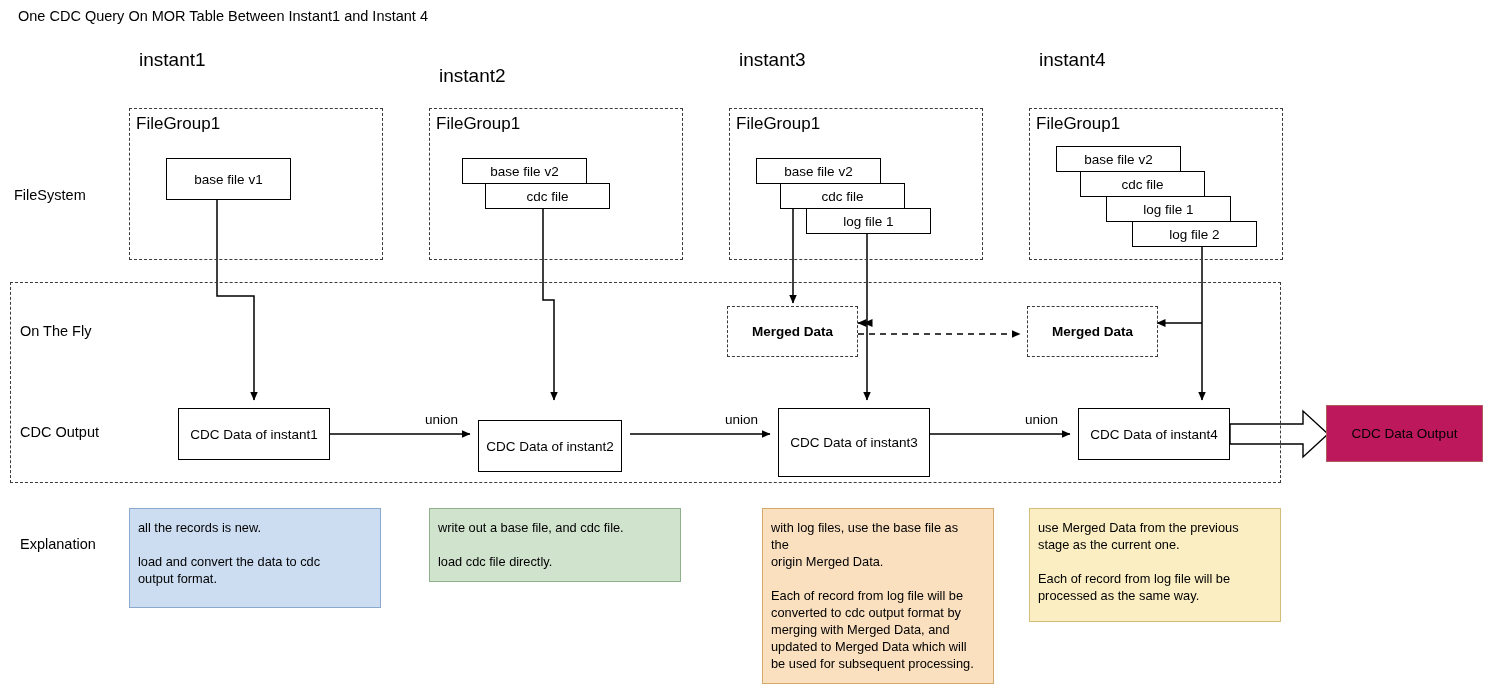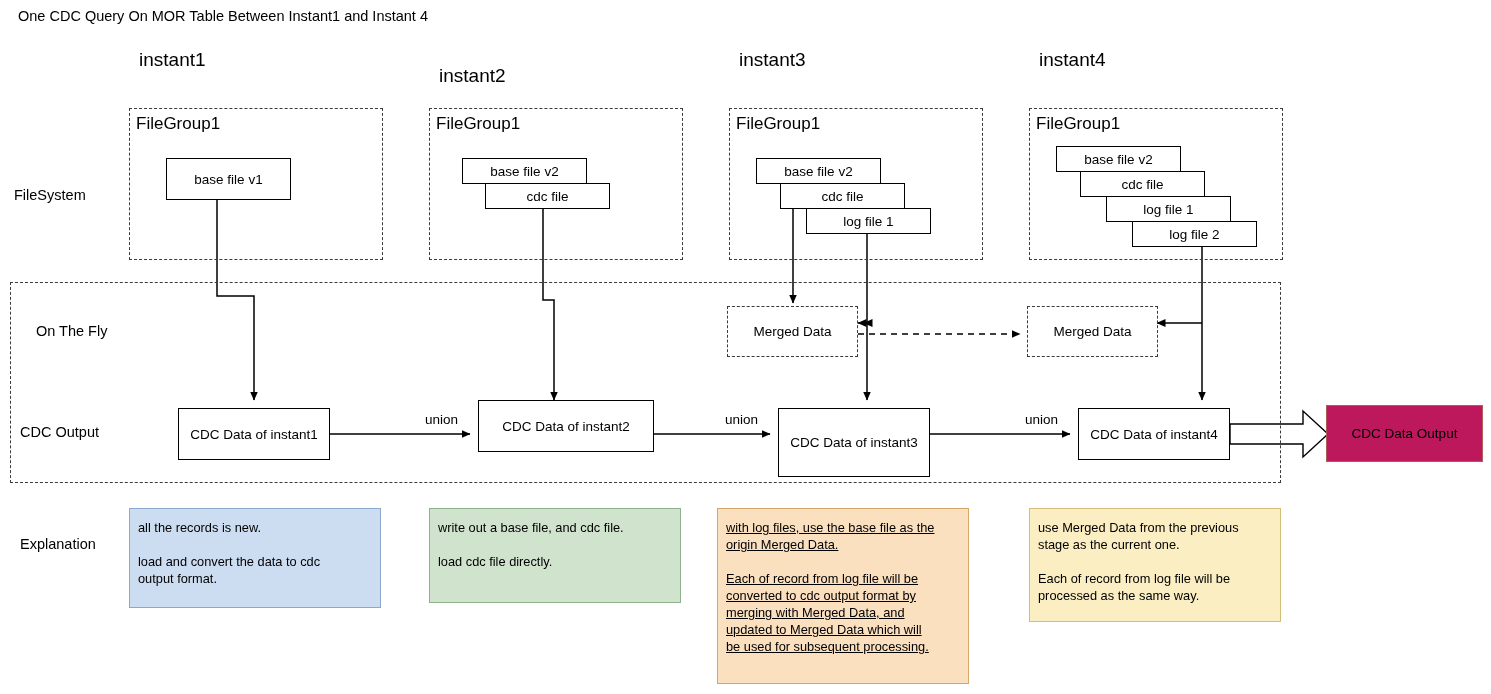--- a/index.html
+++ b/index.html
@@ -14,21 +14,21 @@
   .fg-title{position:absolute;left:6px;top:5px;font-size:17px;white-space:nowrap;}
   .file-box{position:absolute;border:1.4px solid #000;background:#fff;
             font-size:13.5px;display:flex;align-items:center;justify-content:center;
             white-space:nowrap;box-sizing:border-box;}
   .band{position:absolute;border:1.7px dashed #3b3b3b;box-sizing:border-box;}
   .cdc-box{position:absolute;border:1.4px solid #000;background:#fff;font-size:13.5px;
            display:flex;align-items:center;justify-content:center;white-space:nowrap;
            box-sizing:border-box;}
   .merged-box{position:absolute;border:1.7px dashed #3b3b3b;background:transparent;
               font-size:13.5px;display:flex;align-items:center;justify-content:center;
-              white-space:nowrap;box-sizing:border-box;}
+              white-space:nowrap;box-sizing:border-box;font-weight:bold;}
   .union-lbl{position:absolute;font-size:13.5px;white-space:nowrap;margin-left:42px;}
   .out-box{position:absolute;border:1.2px solid #b05c5c;background:#be185d;
            font-size:13.5px;display:flex;align-items:center;justify-content:center;
            white-space:nowrap;box-sizing:border-box;}
   .expl{position:absolute;box-sizing:border-box;font-size:12.8px;line-height:17px;
         padding:10px 16px 8px 8px;white-space:pre-wrap;}
   .e-blue{background:#ccddf2;border:1.1px solid #8aa9cc;}
   .e-green{background:#cfe3cd;border:1.1px solid #8fb08c;}
   .e-orange{background:#fbe0c0;border:1.1px solid #d3a86a;}
   .e-yellow{background:#fbeec3;border:1.1px solid #d4bd79;}
@@ -78,21 +78,21 @@
 </svg>
 
 <div class="abs title">One CDC Query On MOR Table Between Instant1 and Instant 4</div>
 
 <div class="abs col-label" style="left:139px;top:49px;">instant1</div>
 <div class="abs col-label" style="left:439px;top:49px;margin-top:16px;">instant2</div>
 <div class="abs col-label" style="left:739px;top:49px;">instant3</div>
 <div class="abs col-label" style="left:1039px;top:49px;">instant4</div>
 
 <div class="abs row-label" style="left:14px;top:187px;">FileSystem</div>
-<div class="abs row-label" style="left:36px;top:323px;text-align:right;">On The Fly</div>
+<div class="abs row-label" style="left:20px;top:323px;text-align:right;">On The Fly</div>
 <div class="abs row-label" style="left:20px;top:424px;">CDC Output</div>
 <div class="abs row-label" style="left:20px;top:536px;">Explanation</div>
 
 <div class="abs fg-box" style="left:129px;top:108px;width:252px;height:150px;">
   <div class="fg-title">FileGroup1</div>
   <div class="file-box" style="left:26px;top:49px;width:125px;height:42px;margin-left:10px;">base file v1</div>
 </div>
 
 <div class="abs fg-box" style="left:429px;top:108px;width:252px;height:150px;">
   <div class="fg-title">FileGroup1</div>
@@ -114,38 +114,38 @@
   <div class="file-box" style="left:76px;top:87px;width:125px;height:26px;">log file 1</div>
   <div class="file-box" style="left:102px;top:112px;width:125px;height:26px;">log file 2</div>
 </div>
 
 <div class="band" style="left:10px;top:282px;width:1271px;height:201px;"></div>
 
 <div class="merged-box" style="left:727px;top:306px;width:131px;height:51px;">Merged Data</div>
 <div class="merged-box" style="left:1027px;top:306px;width:131px;height:51px;">Merged Data</div>
 
 <div class="cdc-box" style="left:178px;top:408px;width:152px;height:52px;">CDC Data of instant1</div>
-<div class="cdc-box" style="left:478px;top:400px;width:176px;height:52px;">CDC Data of instant2</div>
+<div class="cdc-box" style="left:478px;top:420px;width:144px;height:52px;">CDC Data of instant2</div>
 <div class="cdc-box" style="left:778px;top:408px;width:152px;height:69px;">CDC Data of instant3</div>
 <div class="cdc-box" style="left:1078px;top:408px;width:152px;height:52px;">CDC Data of instant4</div>
 
 <div class="union-lbl" style="left:383px;top:412px;">union</div>
 <div class="union-lbl" style="left:683px;top:412px;">union</div>
 <div class="union-lbl" style="left:983px;top:412px;">union</div>
 
 <div class="out-box" style="left:1326px;top:405px;width:157px;height:57px;">CDC Data Output</div>
 
 <div class="expl e-blue" style="left:129px;top:508px;width:252px;height:100px;">all the records is new.
 
 load and convert the data to cdc
 output format.</div>
-<div class="expl e-green" style="left:429px;top:508px;width:252px;height:95px;">write out a base file, and cdc file.
+<div class="expl e-green" style="left:429px;top:508px;width:252px;height:74px;">write out a base file, and cdc file.
 
 load cdc file directly.</div>
-<div class="expl e-orange" style="left:717px;top:508px;width:252px;height:176px;text-decoration:underline;">with log files, use the base file as the
+<div class="expl e-orange" style="left:762px;top:508px;width:232px;height:176px;">with log files, use the base file as the
 origin Merged Data.
 
 Each of record from log file will be
 converted to cdc output format by
 merging with Merged Data, and
 updated to Merged Data which will
 be used for subsequent processing.</div>
 <div class="expl e-yellow" style="left:1029px;top:508px;width:252px;height:114px;">use Merged Data from the previous
 stage as the current one.
 

